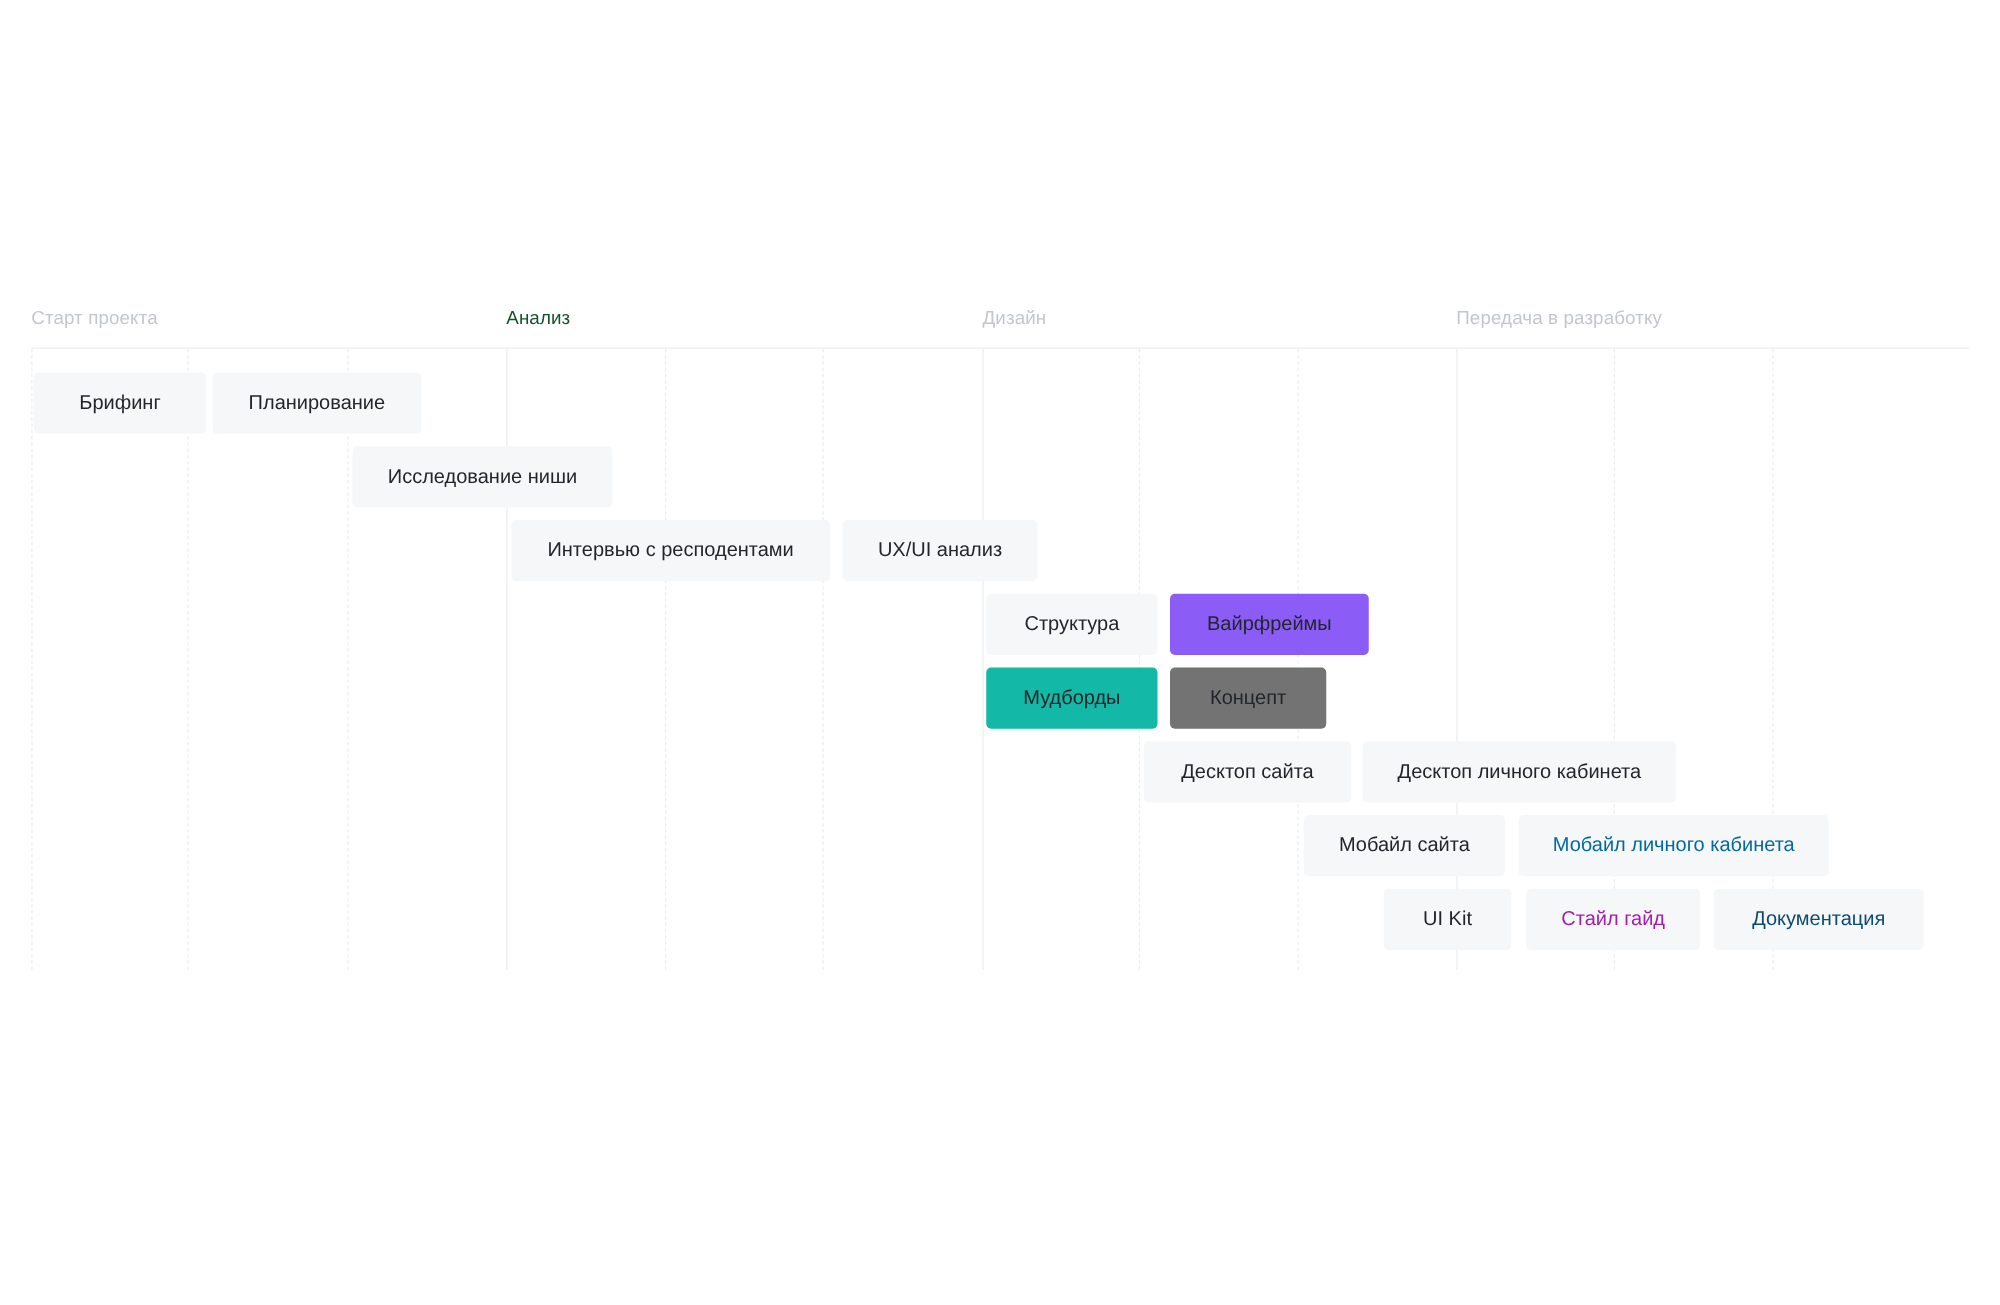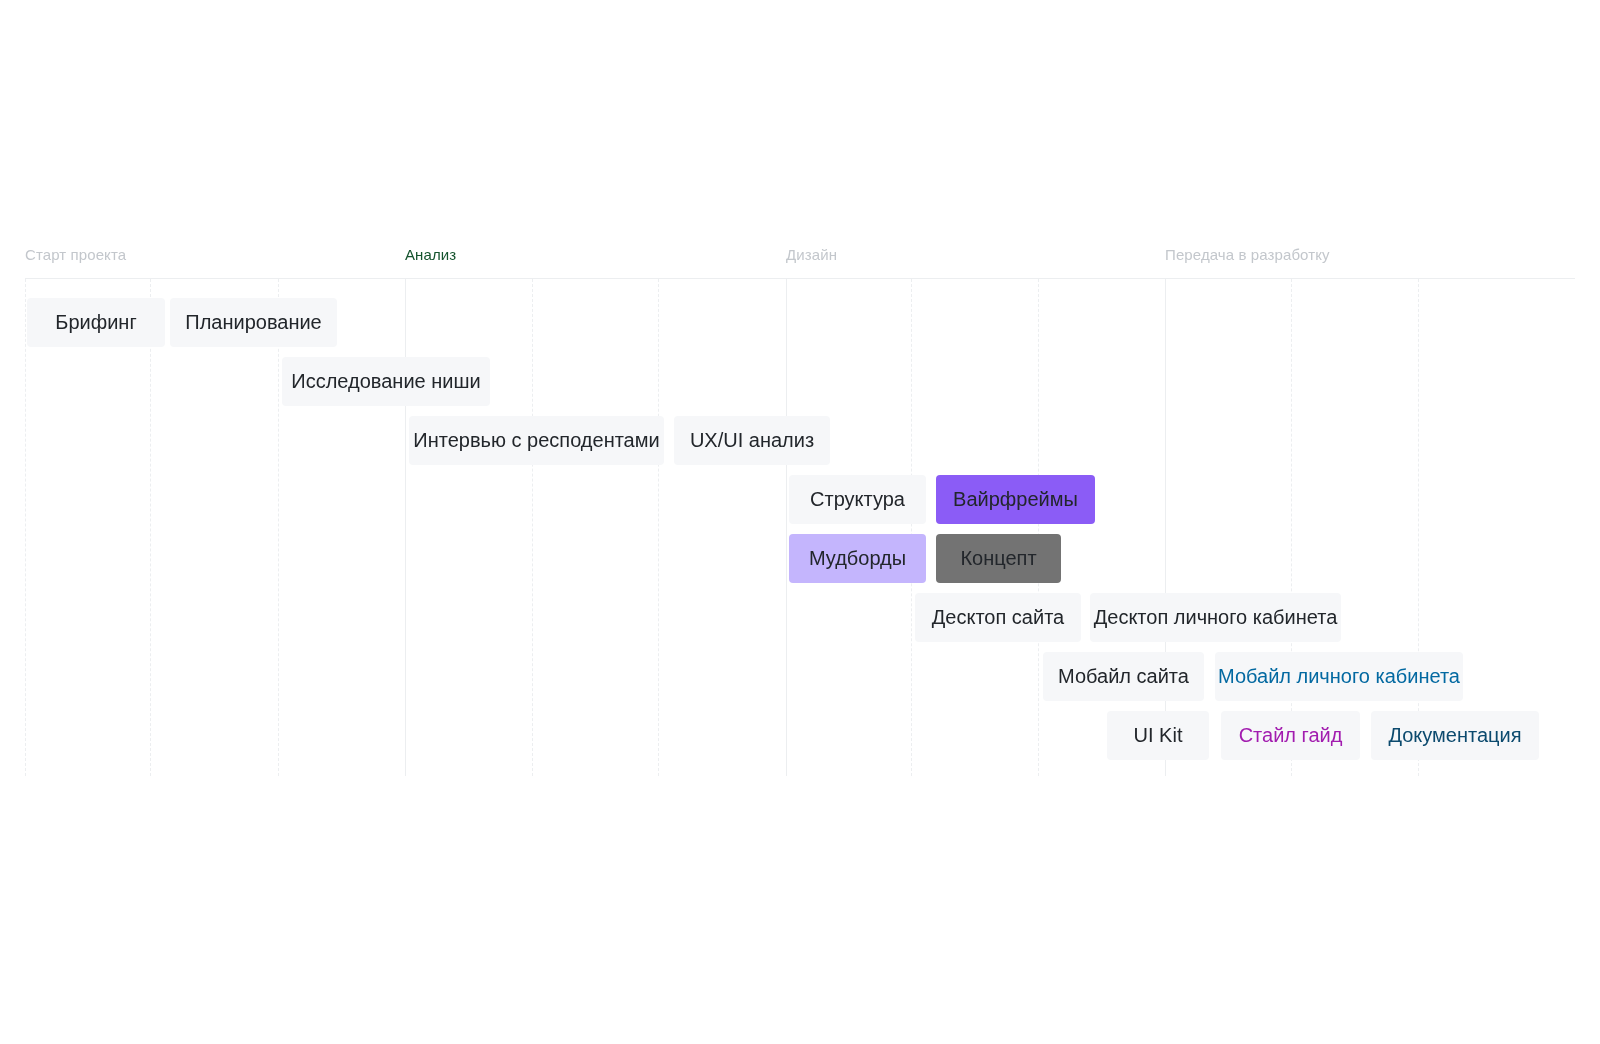--- a/index.html
+++ b/index.html
@@ -59,21 +59,21 @@
     box-sizing: border-box;
     background: #f6f7f9;
     border-radius: 4px;
     display: flex;
     align-items: center;
     justify-content: center;
     height: 49px;
     padding: 0 14px;
   }
   .task-bar .task-label {
-    font-size: 20px;
+    font-size: 16px;
     line-height: 19px;
     color: #22262b;
     white-space: nowrap;
     text-align: right;
   }
 </style>
 </head>
 <body>
 
 <div id="canvas">
@@ -118,21 +118,21 @@
         </div>
         <div class="task-bar" style="left: 674px; top: 416px; width: 156px; height: 49px; background: rgb(246, 247, 249);">
           <span class="task-label" style="color: rgb(34, 38, 43);">UX/UI анализ</span>
         </div>
         <div class="task-bar" style="left: 789px; top: 475px; width: 137px; height: 49px; background: rgb(246, 247, 249);">
           <span class="task-label" style="color: rgb(34, 38, 43);">Структура</span>
         </div>
         <div class="task-bar" style="left: 936px; top: 475px; width: 159px; height: 49px; background: #8b5cf6;">
           <span class="task-label" style="color: rgb(34, 38, 43);">Вайрфреймы</span>
         </div>
-        <div class="task-bar" style="left: 789px; top: 534px; width: 137px; height: 49px; background: #c4b5fd;">
+        <div class="task-bar" style="left: 789px; top: 534px; width: 137px; height: 49px; background: #14b8a6;">
           <span class="task-label" style="color: rgb(34, 38, 43);">Мудборды</span>
         </div>
         <div class="task-bar" style="left: 936px; top: 534px; width: 125px; height: 49px; background: #737373;">
           <span class="task-label" style="color: rgb(34, 38, 43);">Концепт</span>
         </div>
         <div class="task-bar" style="left: 915px; top: 593px; width: 166px; height: 49px; background: rgb(246, 247, 249);">
           <span class="task-label" style="color: rgb(34, 38, 43);">Десктоп сайта</span>
         </div>
         <div class="task-bar" style="left: 1090px; top: 593px; width: 251px; height: 49px; background: rgb(246, 247, 249);">
           <span class="task-label" style="color: rgb(34, 38, 43);">Десктоп личного кабинета</span>

